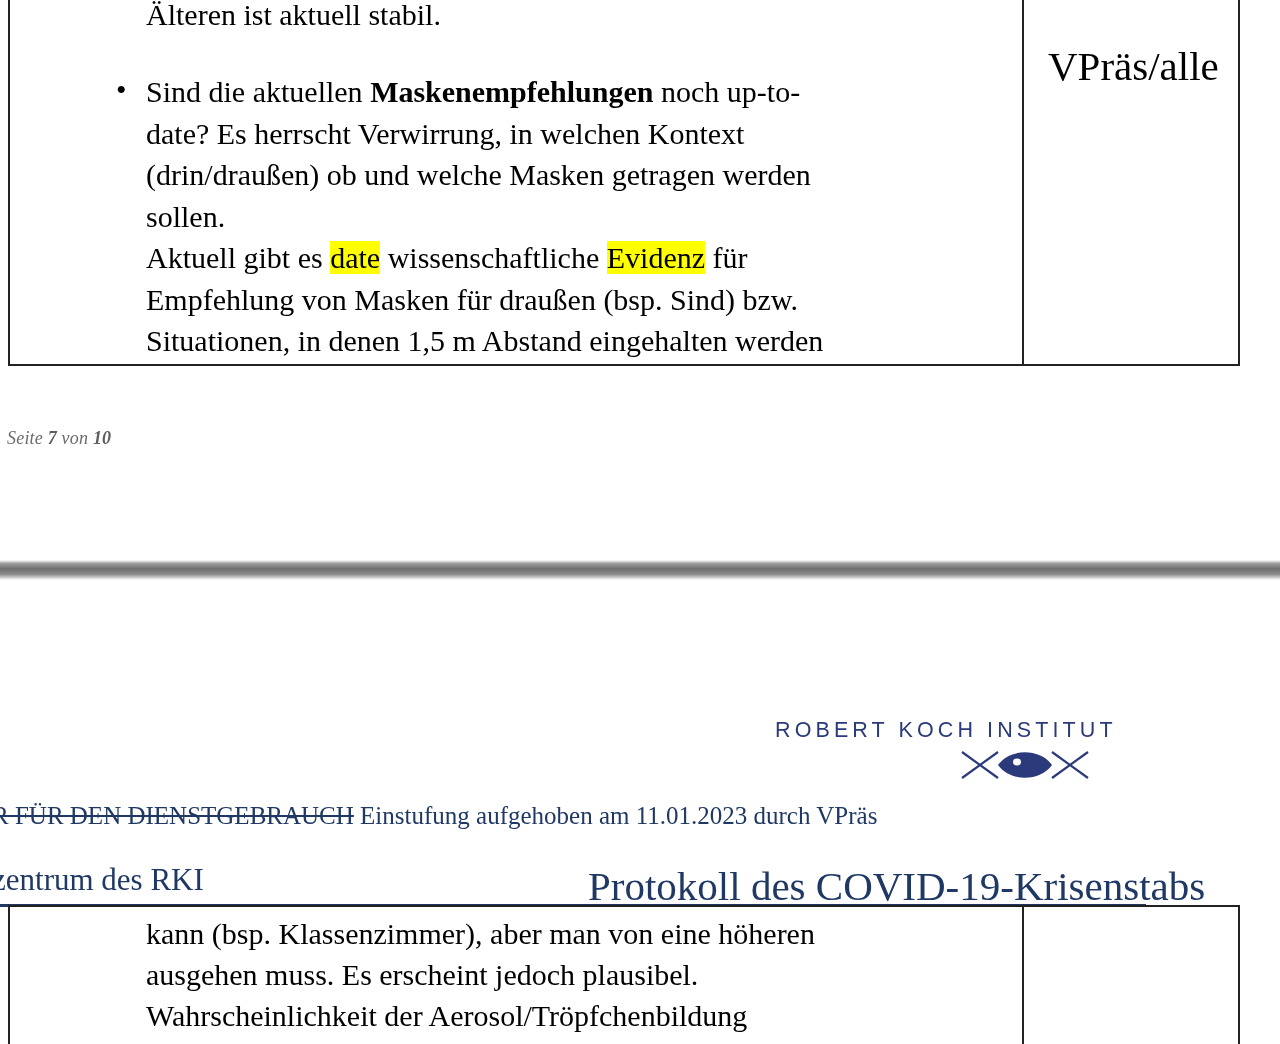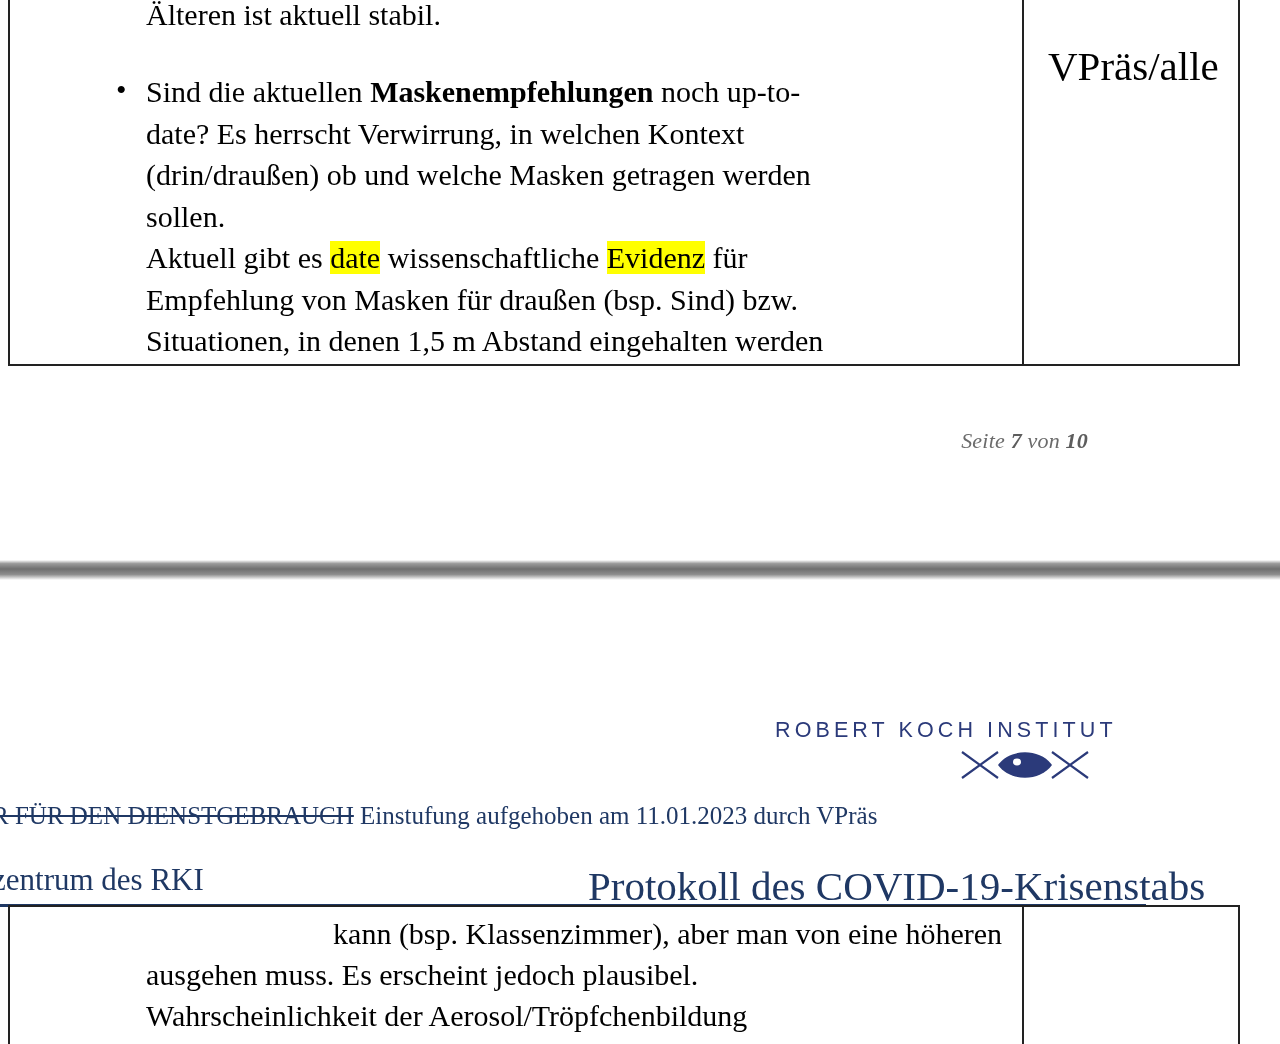--- a/index.html
+++ b/index.html
@@ -98,25 +98,25 @@
   .hl {
     background: #ffff00;
   }
   .b {
     font-weight: bold;
     margin-top: 43px;
   }
 
   .page-number {
     position: absolute;
-    left: 0;
+    left: 7px;
     top: 428px;
     width: 1088px;
-    text-align: right;
-    font-size: 22px;
+    text-align: left;
+    font-size: 18px;
     font-style: italic;
     color: #6b6b6b;
     letter-spacing: 0.2px;
   }
   .page-number b {
     font-weight: bold;
     font-style: italic;
     color: #5d5d5d;
   }
 
@@ -234,21 +234,20 @@
     height: 100%;
     padding: 0 18px 0 26px;
     box-sizing: border-box;
     overflow: hidden;
   }
   .cell-main-bottom .line-cont {
     margin-left: 110px;
   }
   .cell-main-bottom .first {
     margin-top: 6px;
-    text-align: right;
   }
 </style>
 </head>
 <body>
 
 <div class="page-top">
 
   <div class="table-top">
 
     <div class="cell-main-top">

